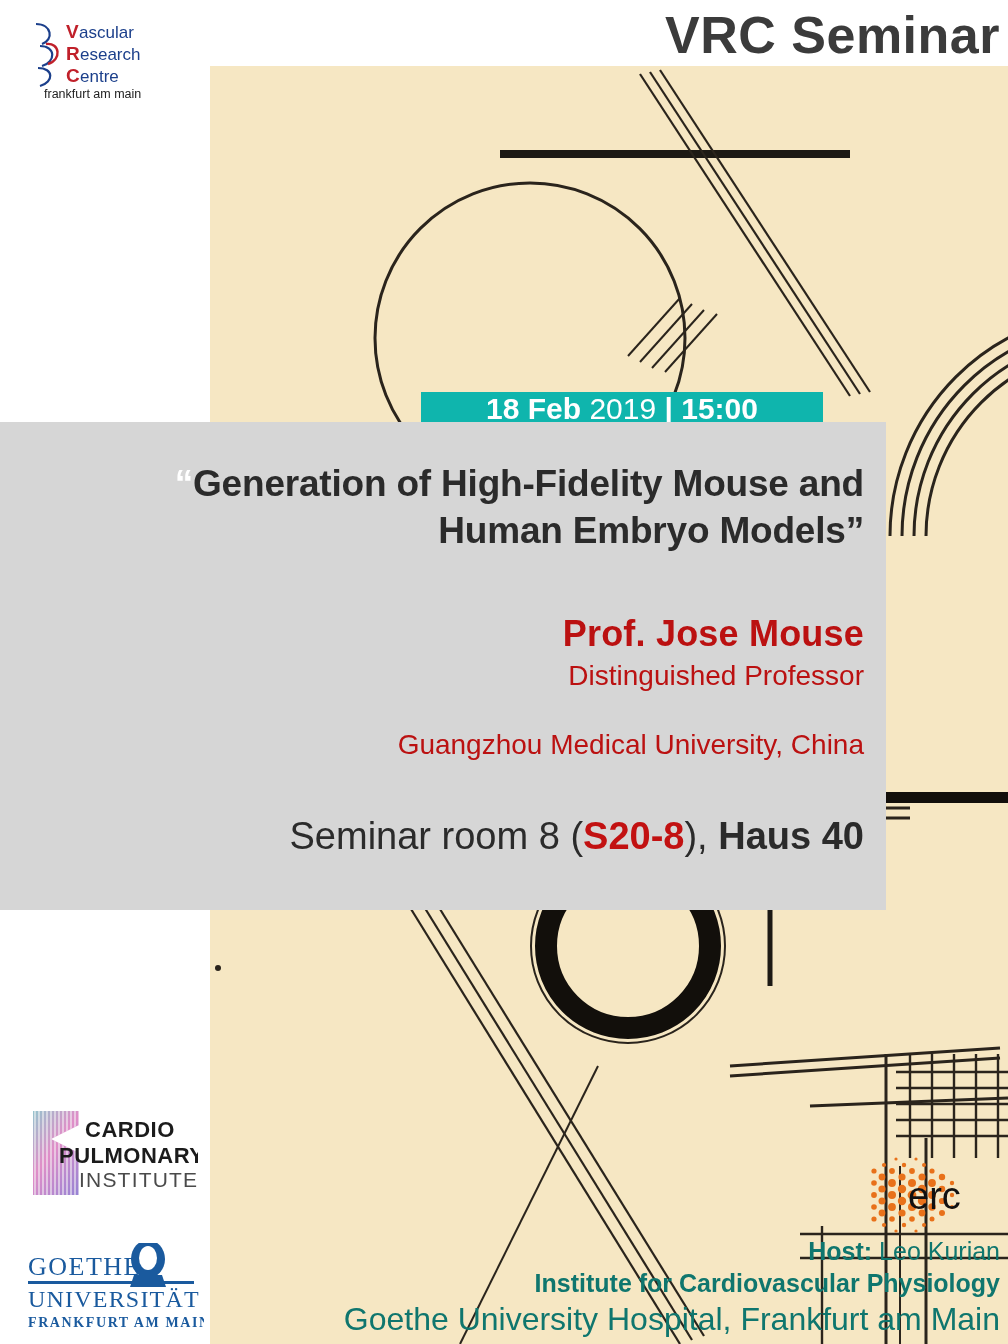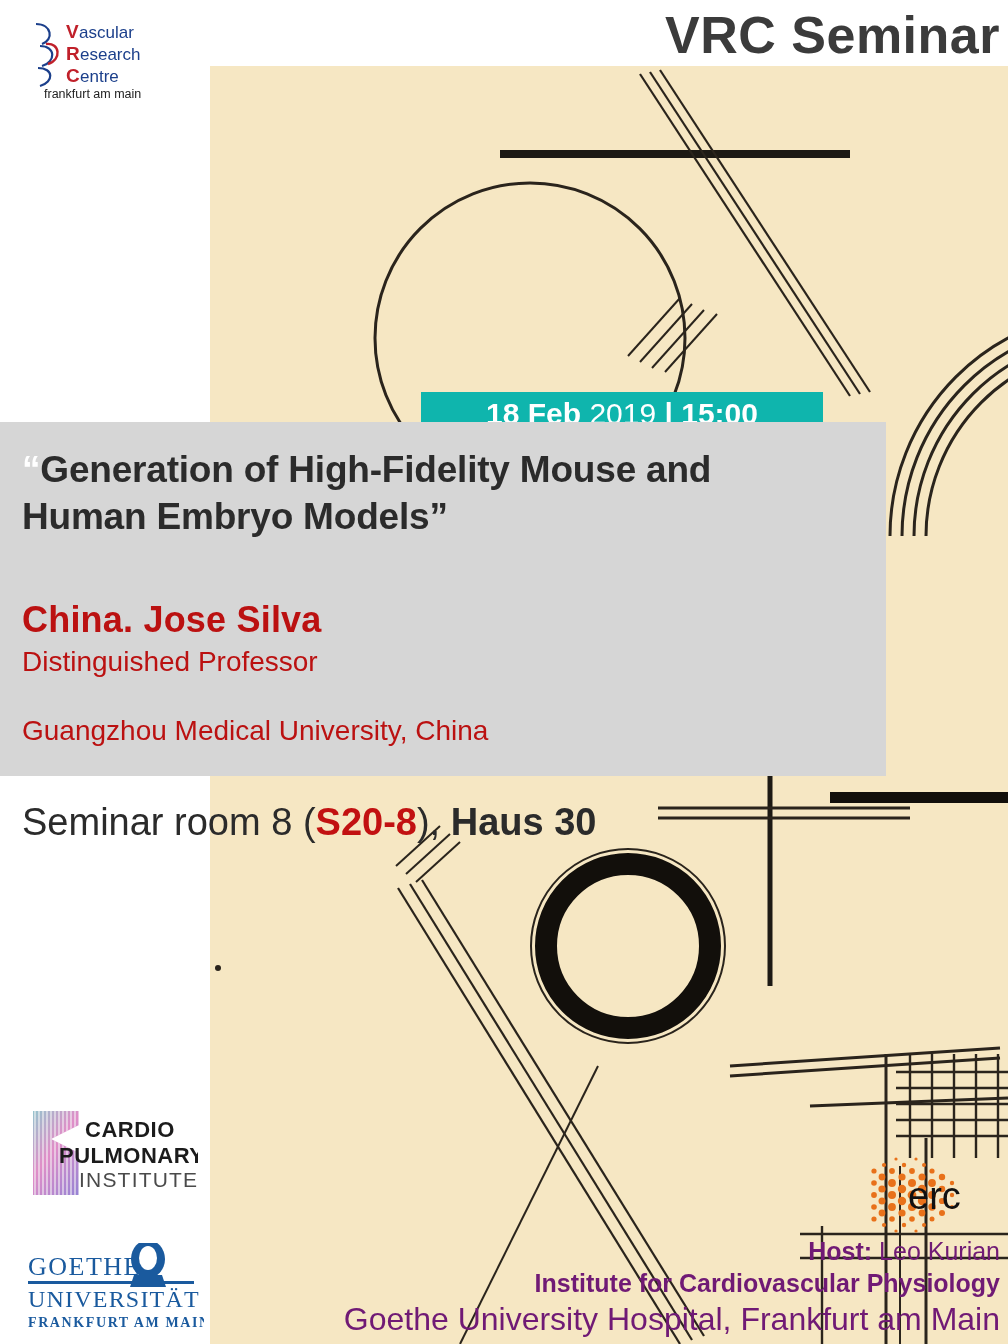--- a/index.html
+++ b/index.html
@@ -28,33 +28,33 @@
     position: absolute; right: 8px; top: 8px;
     font-size: 52px; font-weight: bold; color: #3b3b3b;
     letter-spacing: 0.5px; line-height: 1.05;
   }
 
   
   .date-banner {
     position: absolute; left: 421px; top: 392px;
     width: 402px; height: 44px;
     background: #0fb5ad;
-    display: flex; align-items: center; justify-content: center;
+    display: flex; align-items: flex-start; justify-content: center;
     color: #ffffff; font-size: 30px; white-space: pre;
   }
   .date-banner .b { font-weight: bold; }
   .date-banner .r { font-weight: normal; }
 
   
   .info-panel {
     position: absolute; left: 0px; top: 422px;
-    width: 886px; height: 354px;
+    width: 886px; height: 488px;
     background: #d6d6d6;
-    padding: 24px 22px 0 22px;
-    text-align: left;
+    padding: 38px 22px 0 22px;
+    text-align: right;
   }
   .talk-title {
     font-size: 37px; font-weight: bold; color: #2b2b2b;
     line-height: 1.28; letter-spacing: -0.2px;
   }
   .talk-title .q-open { color: #ffffff; }
   .talk-title .q-close { color: #2b2b2b; }
 
   .speaker-name {
     margin-top: 58px;
@@ -86,21 +86,21 @@
   .goethe-logo { position: absolute; left: 24px; top: 1243px; width: 180px; height: 92px; }
   .goethe-logo svg { width: 180px; height: 92px; }
 
   
   .erc-logo { position: absolute; left: 866px; top: 1143px; width: 130px; height: 105px; }
   .erc-logo svg { width: 130px; height: 105px; }
 
   
   .footer {
     position: absolute; right: 8px; bottom: 4px;
-    text-align: right; color: #701a75; line-height: 1.28;
+    text-align: right; color: #0f766e; line-height: 1.28;
   }
   .footer .l1 { font-size: 25px; }
   .footer .l1 .bold { font-weight: bold; }
   .footer .l2 { font-size: 25px; font-weight: bold; }
   .footer .l3 { font-size: 32px; font-weight: normal; }
 </style>
 </head>
 <body>
 
 <div class="poster">
@@ -200,26 +200,26 @@
   <div class="date-banner">
     <span class="b">18 Feb</span><span> </span><span class="r">2019</span><span> </span><span class="b">|</span><span> </span><span class="b">15:00</span>
   </div>
 
   <div class="info-panel">
     <div class="talk-title">
       <span class="q-open">“</span><span>Generation of High-Fidelity Mouse and</span><br>
       <span>Human Embryo Models</span><span class="q-close">”</span>
     </div>
 
-    <div class="speaker-name">China. Jose Silva</div>
+    <div class="speaker-name">Prof. Jose Mouse</div>
     <div class="speaker-role">Distinguished Professor</div>
     <div class="speaker-affil">Guangzhou Medical University, China</div>
 
     <div class="venue">
-      <span class="reg">Seminar room 8 (</span><span class="room">S20-8</span><span class="reg">), </span><span class="bold">Haus 30</span>
+      <span class="reg">Seminar room 8 (</span><span class="room">S20-8</span><span class="reg">), </span><span class="bold">Haus 40</span>
     </div>
   </div>
 
   <div class="cpi-logo">
     <svg viewBox="0 0 175 95" xmlns="http://www.w3.org/2000/svg">
       <defs>
         <linearGradient id="cpiGrad" x1="0" y1="0" x2="1" y2="1">
           <stop offset="0%" stop-color="#7fd4cf"></stop>
           <stop offset="45%" stop-color="#e08ec8"></stop>
           <stop offset="100%" stop-color="#7f7fd8"></stop>

